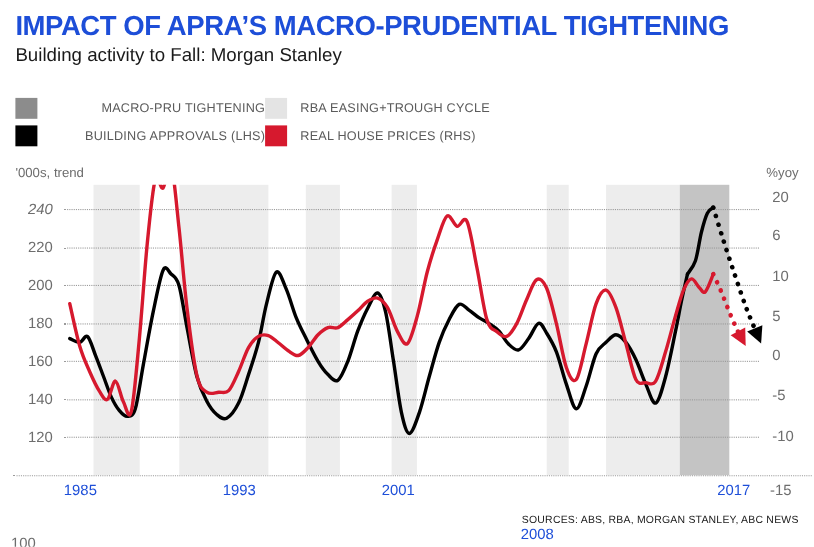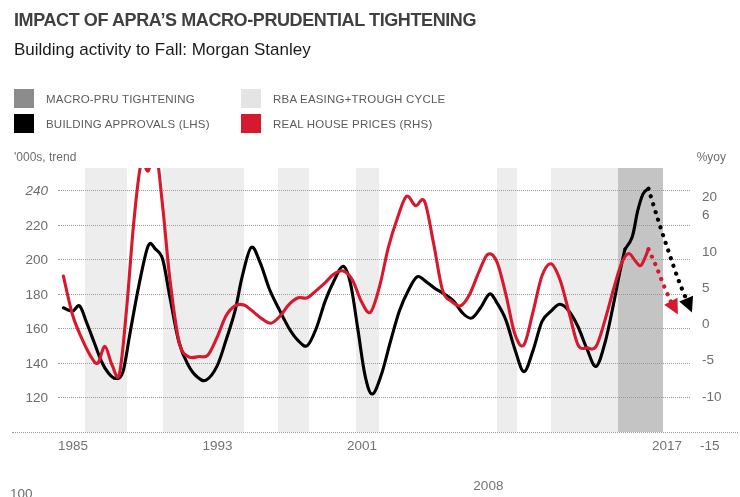--- a/index.html
+++ b/index.html
@@ -7,31 +7,31 @@
     width:740px;height:497px;
     background:#ffffff;
     font-family:"Liberation Sans", sans-serif;
     overflow:hidden;
     position:relative;
   }
   #page{position:absolute;inset:0;}
 
   .title{
     position:absolute;left:14px;top:10px;
-    font-size:18px;font-weight:bold;letter-spacing:-0.4px;
-    color:#404040;white-space:nowrap;
+    font-size:25px;font-weight:bold;letter-spacing:-0.4px;
+    color:#1d4ed8;white-space:nowrap;
   }
   .subtitle{
     position:absolute;left:14px;top:40px;
     font-size:17px;font-weight:normal;color:#1a1a1a;white-space:nowrap;
   }
 
   .legend{position:absolute;left:14px;top:86px;width:520px;}
   .legend-row{display:flex;align-items:center;height:25px;}
-  .legend-item{display:flex;align-items:center;}
+  .legend-item{display:flex;align-items:center;justify-content:space-between;}
   .legend-item.col1{width:227px;}
   .swatch{width:20px;height:19px;display:inline-block;flex:0 0 auto;}
   .legend-label{
     margin-left:12px;font-size:11.5px;color:#5b5b5b;
     letter-spacing:0.2px;white-space:nowrap;
   }
 
   .axis-unit{
     position:absolute;font-size:12px;color:#6d6d6d;white-space:nowrap;
   }
@@ -55,21 +55,21 @@
   }
 
   .ytick{
     position:absolute;font-size:13.5px;color:#6d6d6d;
     transform:translateY(-50%);white-space:nowrap;
   }
   .ytick.left{right:calc(100% + 10px);text-align:right;}
   .ytick.right{left:calc(100% + 12px);text-align:left;}
 
   .xtick{
-    position:absolute;top:270px;font-size:13.5px;color:#737373;
+    position:absolute;top:270px;font-size:13.5px;color:#1d4ed8;
     white-space:nowrap;
   }
   .corner-label{
     position:absolute;font-size:13.5px;color:#6d6d6d;white-space:nowrap;
   }
   #corner-left{left:10px;top:438px;margin-top:48px;}
   #corner-right{left:700px;top:438px;}
 
   .sources{
     position:absolute;right:14px;top:467px;
@@ -154,28 +154,29 @@
         <div class="ytick left" style="top: 56.9412px;">220</div>
         <div class="ytick left" style="top: 22.4314px; font-style: italic;">240</div>
       </div>
     <div id="yticks-right">
         <div class="ytick right" style="top: 227.736px;">-10</div>
         <div class="ytick right" style="top: 191.473px;">-5</div>
         <div class="ytick right" style="top: 155.209px;">0</div>
         <div class="ytick right" style="top: 118.945px;">5</div>
         <div class="ytick right" style="top: 82.6813px;">10</div>
         <div class="ytick right" style="top: 46.4176px;">6</div>
-        <div class="ytick right" style="top: 28px; text-align: center;">20</div>
+        <div class="ytick right" style="top: 11px; text-align: center;">20</div>
       </div>
     <div id="xticks">
         <div class="xtick" style="left: 0.0571428px;">1985</div>
         <div class="xtick" style="left: 144.514px;">1993</div>
         <div class="xtick" style="left: 288.971px;">2001</div>
         <div class="xtick" style="left: 415.371px; margin-top: 40px;">2008</div>
         <div class="xtick" style="left: 594px;">2017</div>
       </div>
     <div class="axis-bottom" style="top:264px"></div>
   </div>
 
   <div class="corner-label" id="corner-left">100</div>
   <div class="corner-label" id="corner-right">-15</div>
 
+  <div class="sources">SOURCES: ABS, RBA, MORGAN STANLEY, ABC NEWS</div>
 </div>
 
 </body></html>

